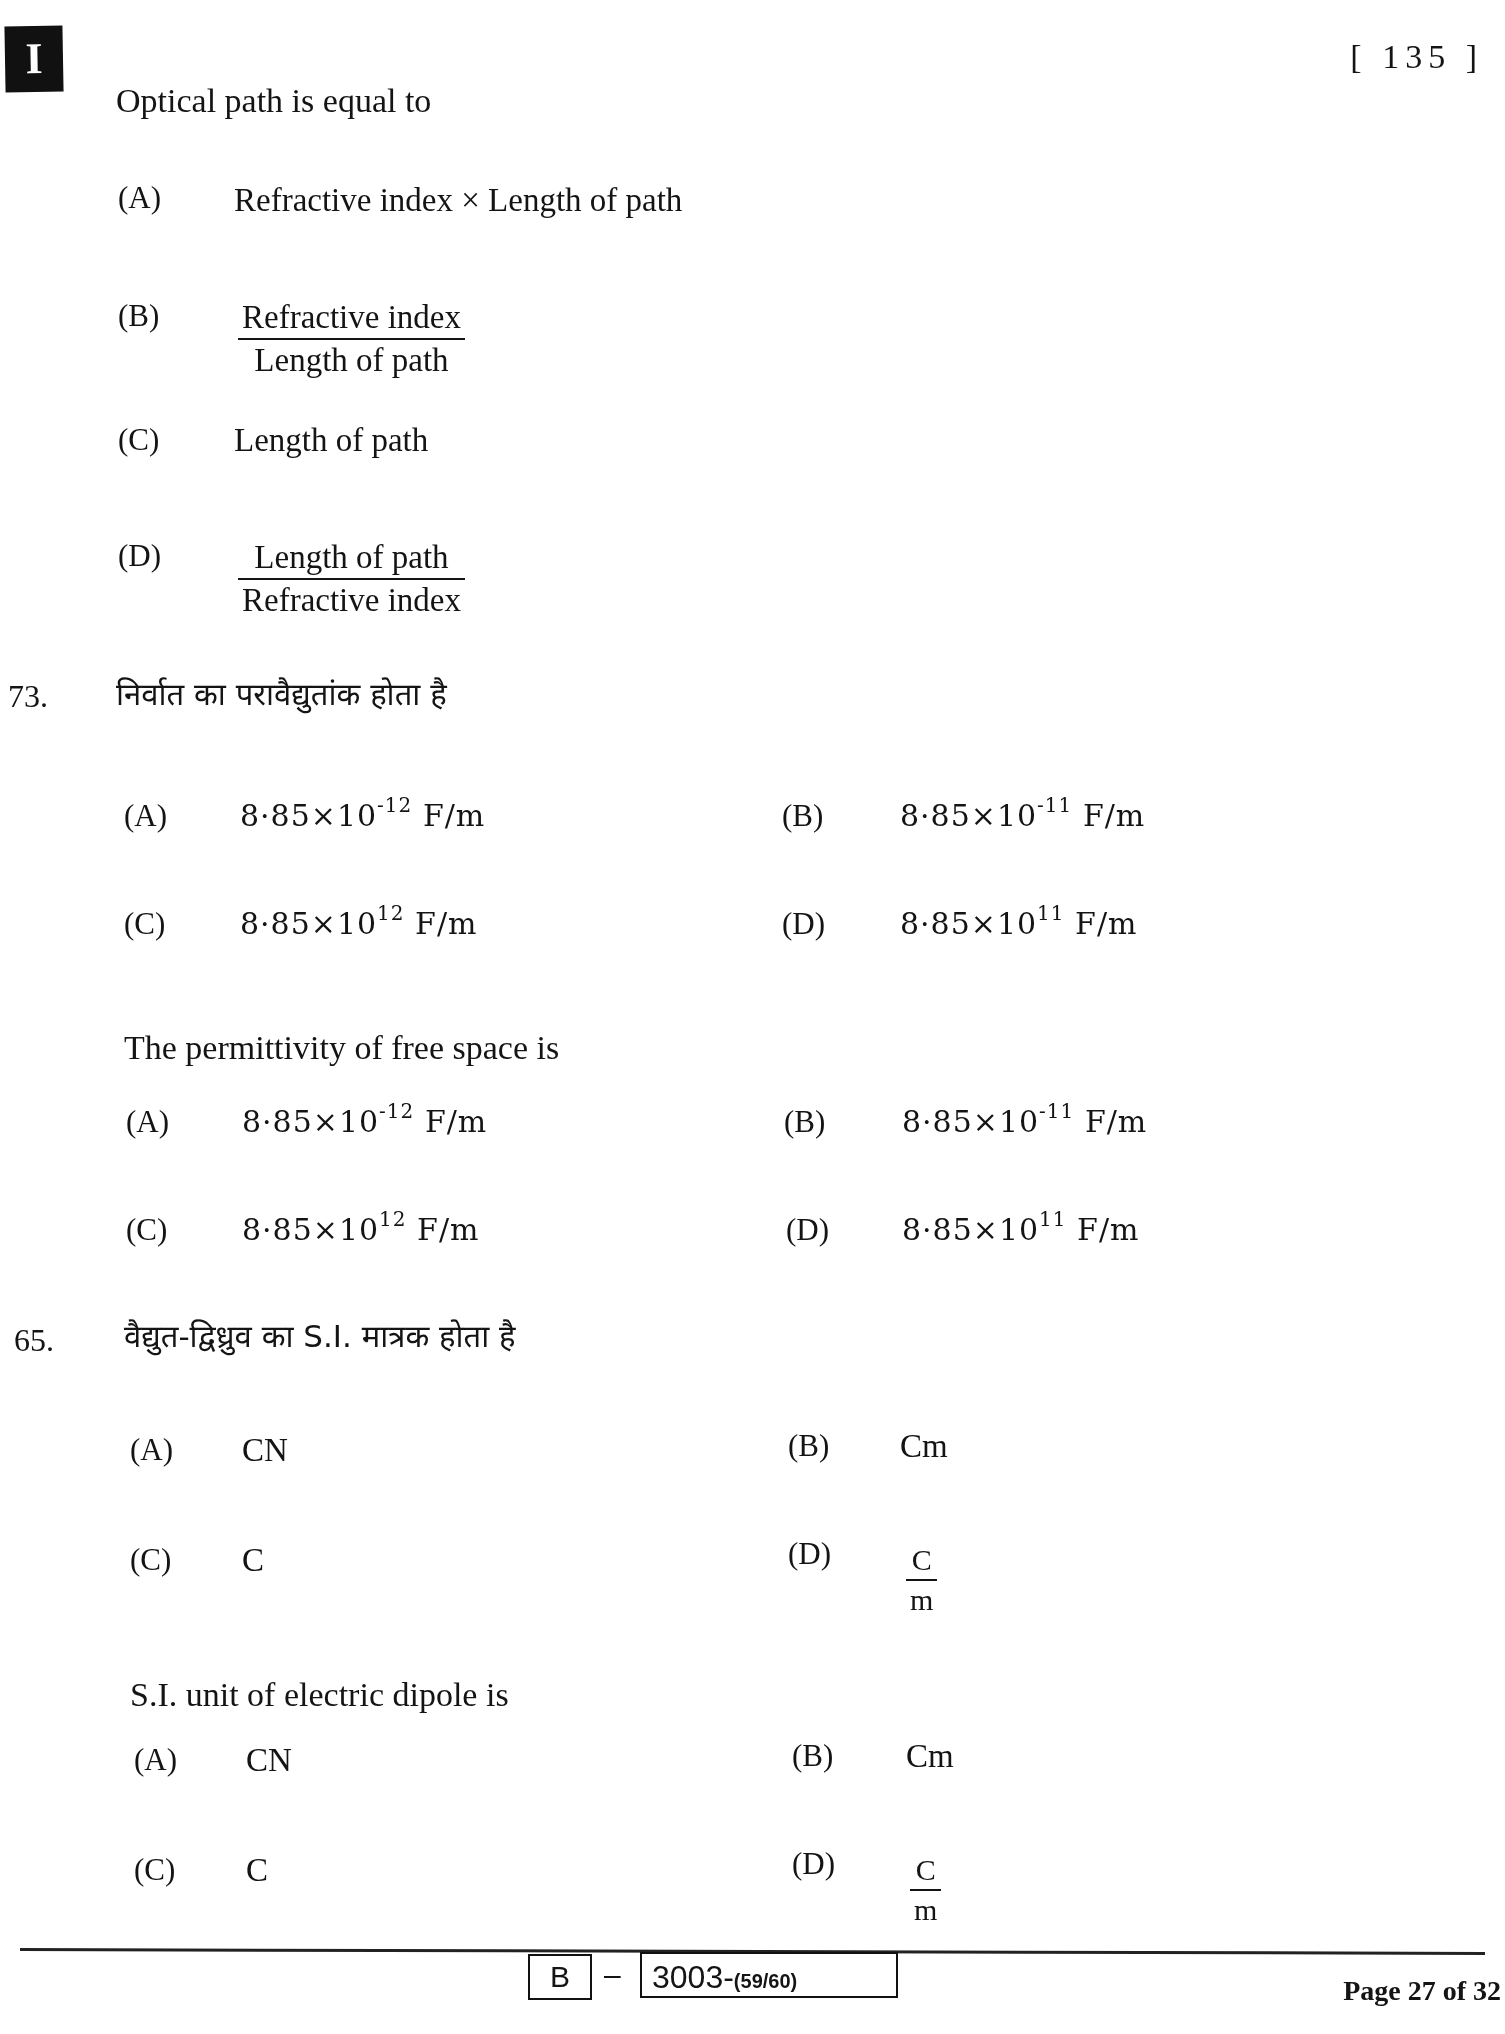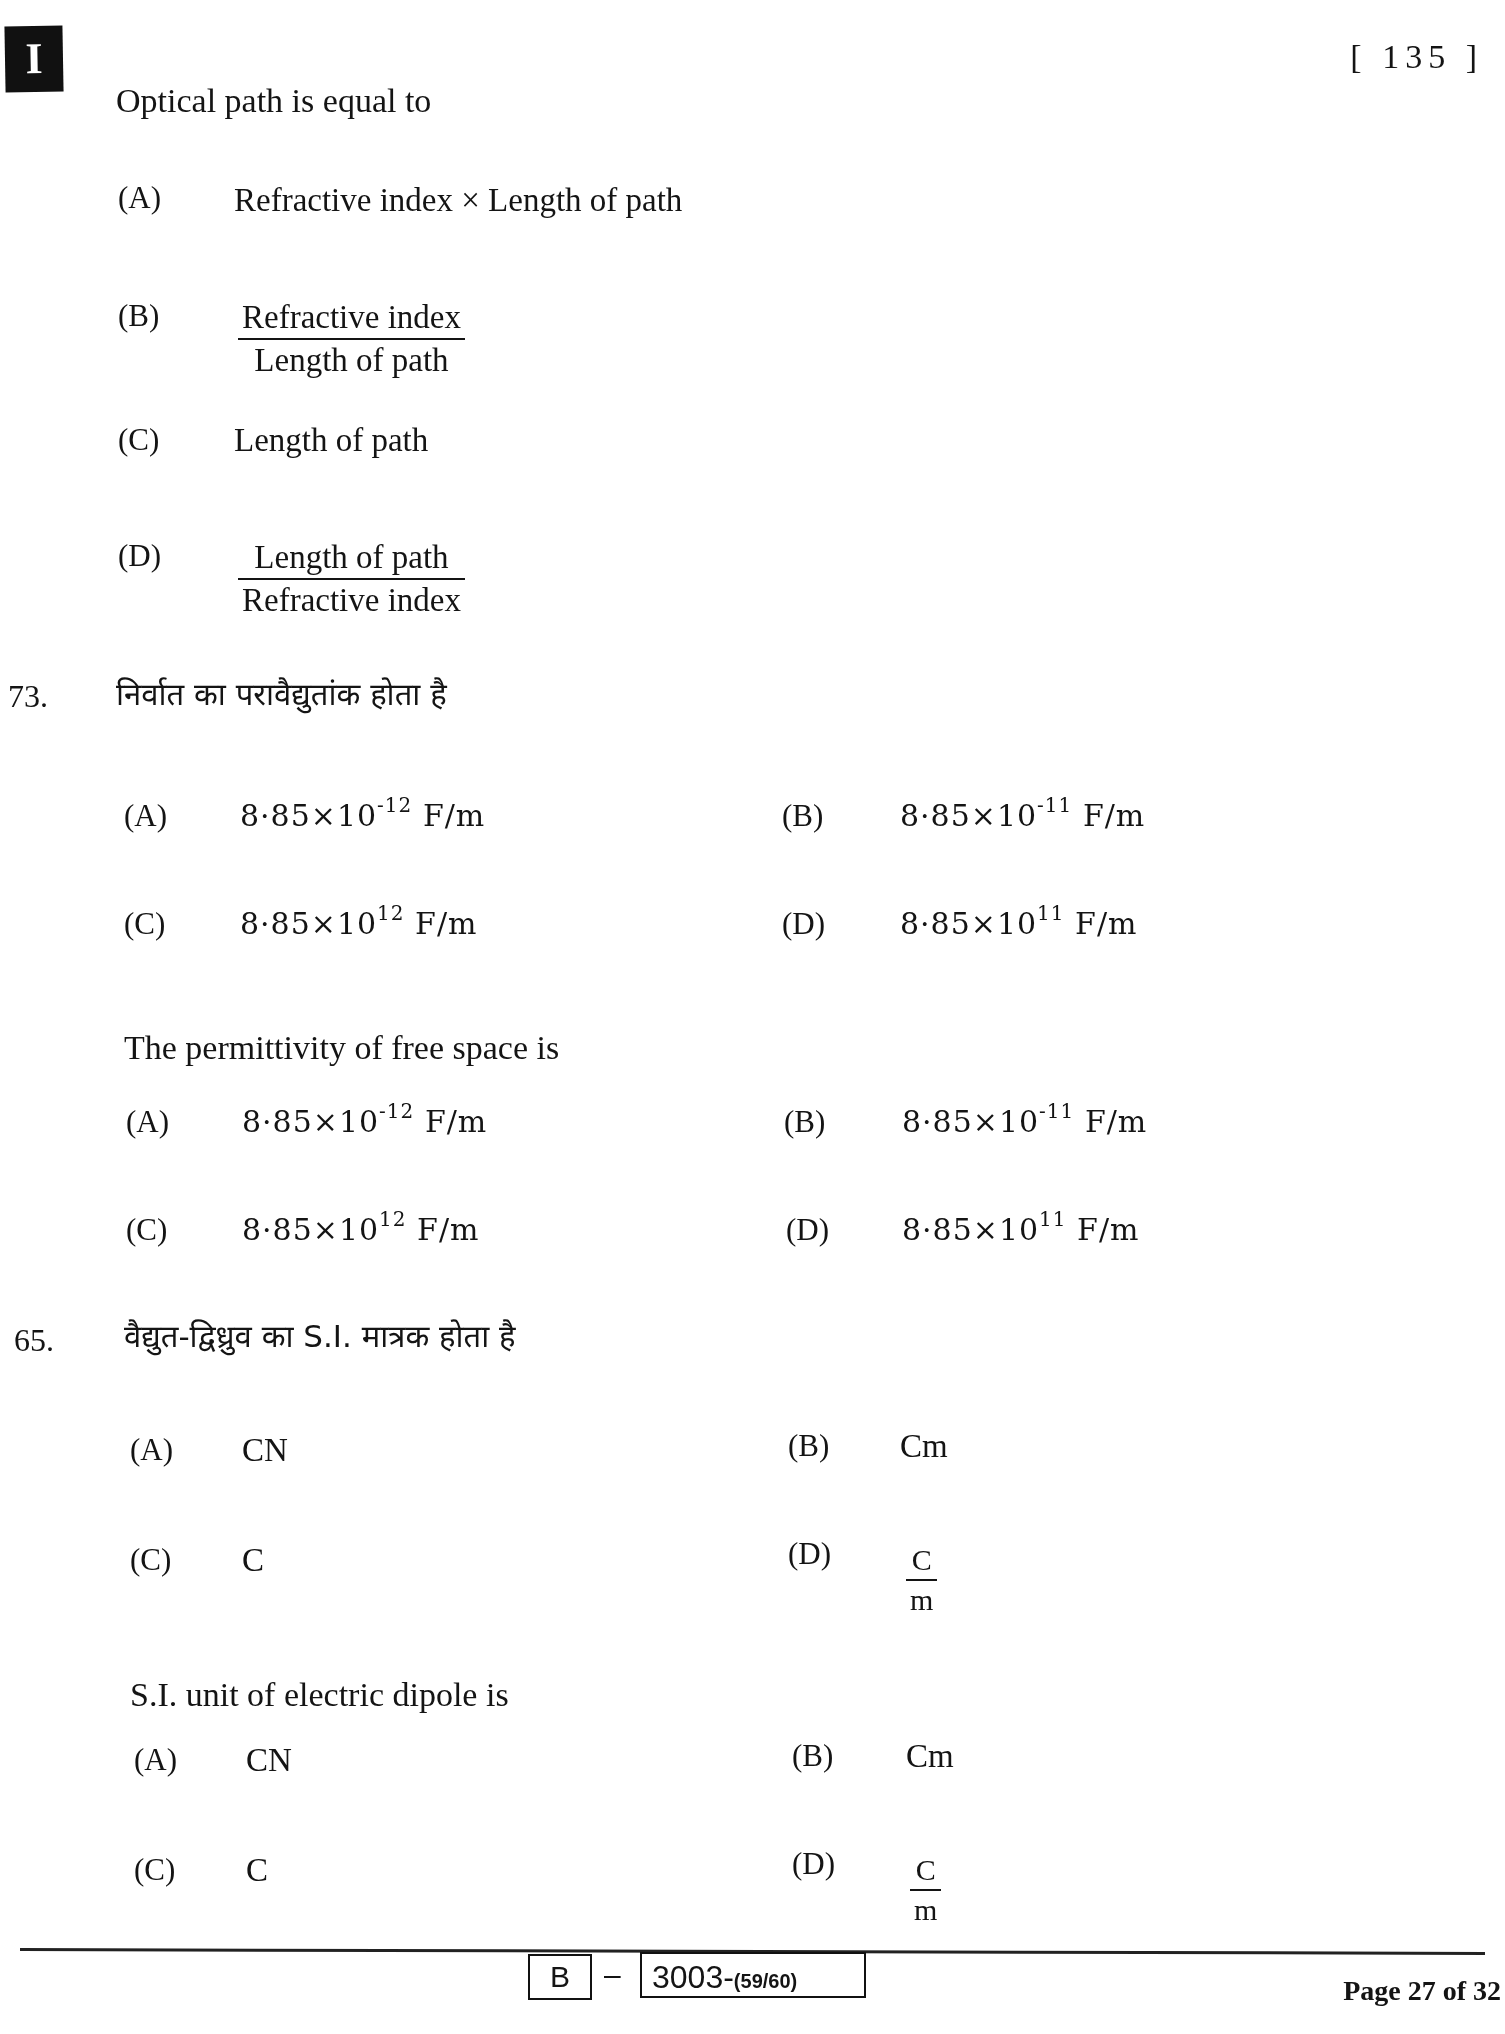--- a/index.html
+++ b/index.html
@@ -103,16 +103,16 @@
 <div class="abs opt" style="left:246px;top:1852px;">C</div>
 <div class="abs lbl" style="left:792px;top:1846px;">(D)</div>
 <div class="abs opt frac" style="left:910px;top:1826px;font-size:30px;">
   <span class="num">C</span>
   <span class="den">m</span>
 </div>
 
 <div class="abs rule"></div>
 <div class="abs footbox" style="left:528px;top:1954px;width:60px;height:42px;font-size:30px;line-height:42px;text-align:center;">B</div>
 <div class="abs" style="left:604px;top:1958px;font-size:30px;font-family:'Liberation Sans',sans-serif;">–</div>
-<div class="abs footbox" style="left:640px;top:1952px;width:226px;height:46px;line-height:46px;padding-left:10px;box-sizing:border-box;">
+<div class="abs footbox" style="left:640px;top:1952px;width:258px;height:46px;line-height:46px;padding-left:10px;box-sizing:border-box;">
   <span style="font-size:32px;">3003-</span><span style="font-size:20px;font-weight:bold;">(59/60)</span>
 </div>
 <div class="abs pagefoot">Page 27 of 32</div>
 
 </body></html>

